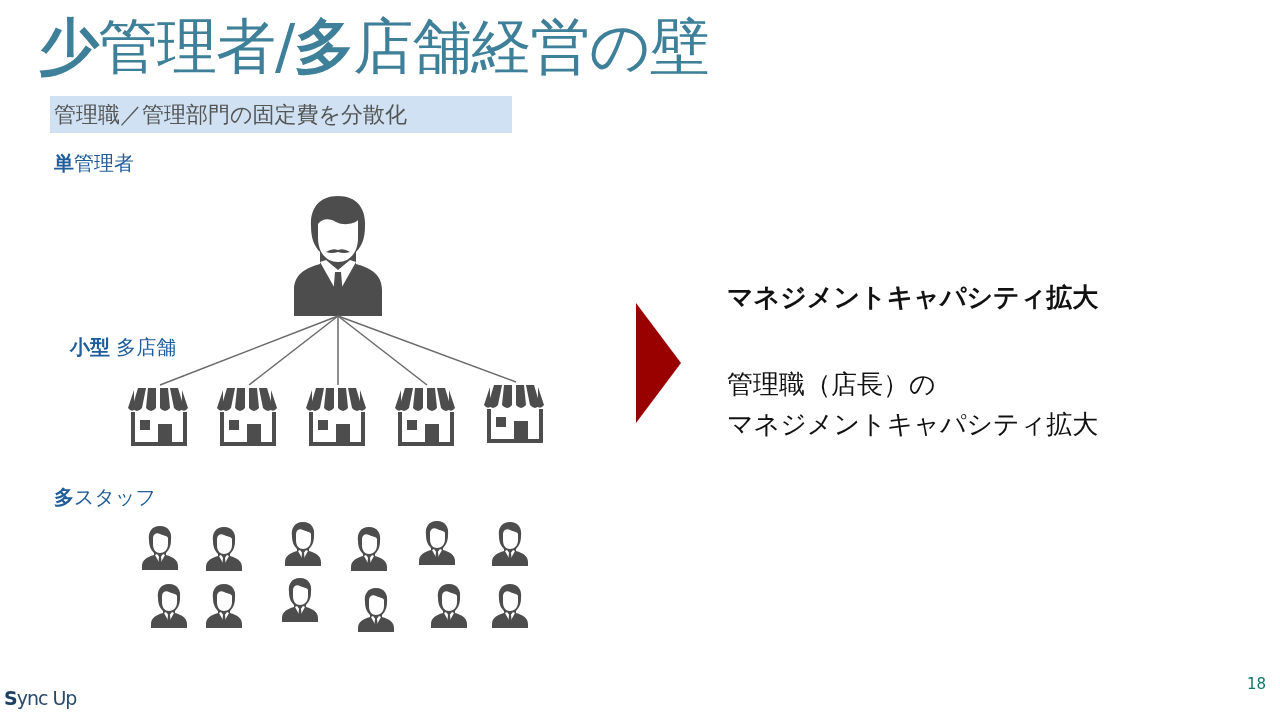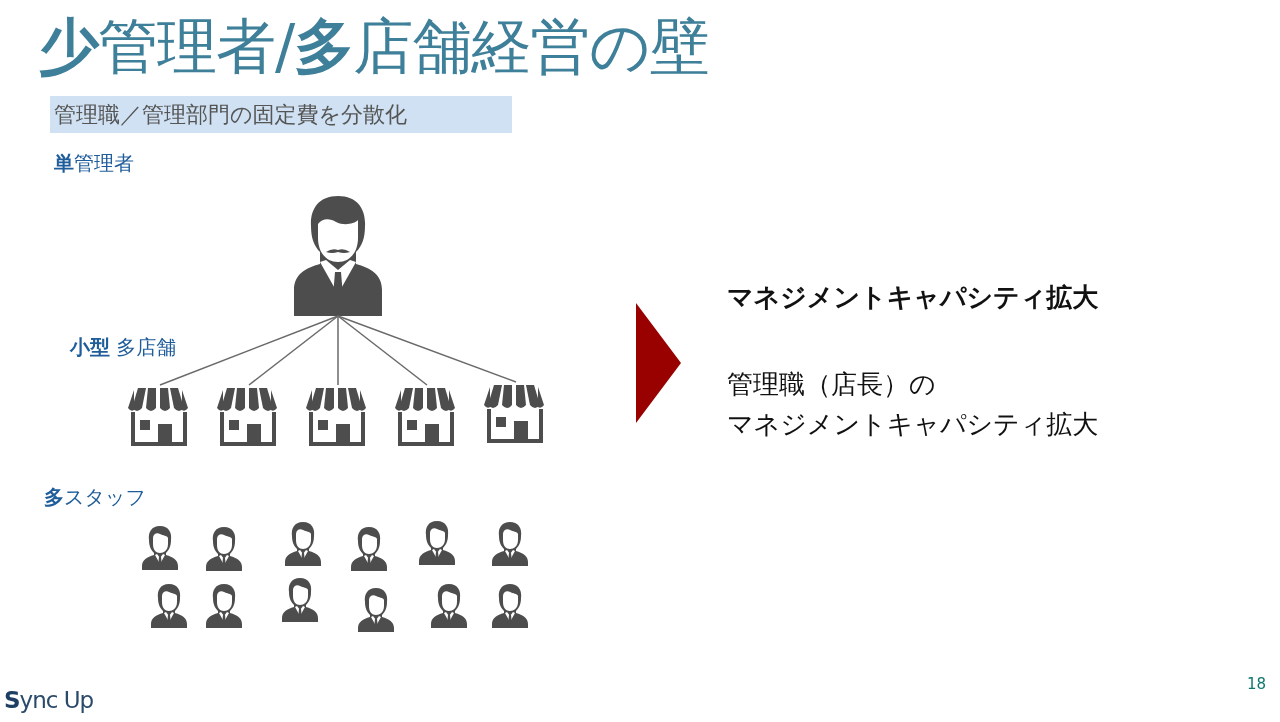--- a/index.html
+++ b/index.html
@@ -18,36 +18,36 @@
     left: 50px; top: 96px; height: 37px; padding: 0 4px;
     background: #cfe1f2; color: #555555; font-size: 22px; line-height: 37px;
     white-space: nowrap; width: 454px;
   }
   .section-label {
     font-size: 20px; color: #1e5c9a; white-space: nowrap; line-height: 26px;
   }
   .section-label .bold { font-weight: bold; }
   .lbl-single { left: 54px; top: 150px; }
   .lbl-stores { left: 62px; top: 334px; margin-left: 8px; }
-  .lbl-staff  { left: 44px; top: 484px; text-align: right; }
+  .lbl-staff  { left: 54px; top: 484px; text-align: right; }
   svg.diagram { left: 0; top: 0; }
   .arrow-tri { left: 636px; top: 303px; }
   .right-head {
     left: 727px; top: 279px; font-size: 26px; font-weight: bold;
     color: #111111; white-space: nowrap; line-height: 36px;
   }
   .right-body {
     left: 727px; top: 364px; font-size: 26px; color: #111111;
     line-height: 40px; white-space: nowrap;
   }
   .page-num {
     right: 14px; top: 675px; font-size: 15px; color: #0f766e;
   }
   .logo {
-    left: 4px; top: 687px; font-size: 23px; color: #2a4a6a;
+    left: 4px; top: 687px; font-size: 19px; color: #2a4a6a;
     white-space: nowrap; letter-spacing: -1px;
   }
   .logo .s { color: #1e3f63; font-weight: bold; }
 </style>
 </head>
 <body>
 
 <div class="abs title">
   <span class="bold">少</span><span>管理者/</span><span class="bold">多</span><span>店舗経営の壁</span>
 </div>

